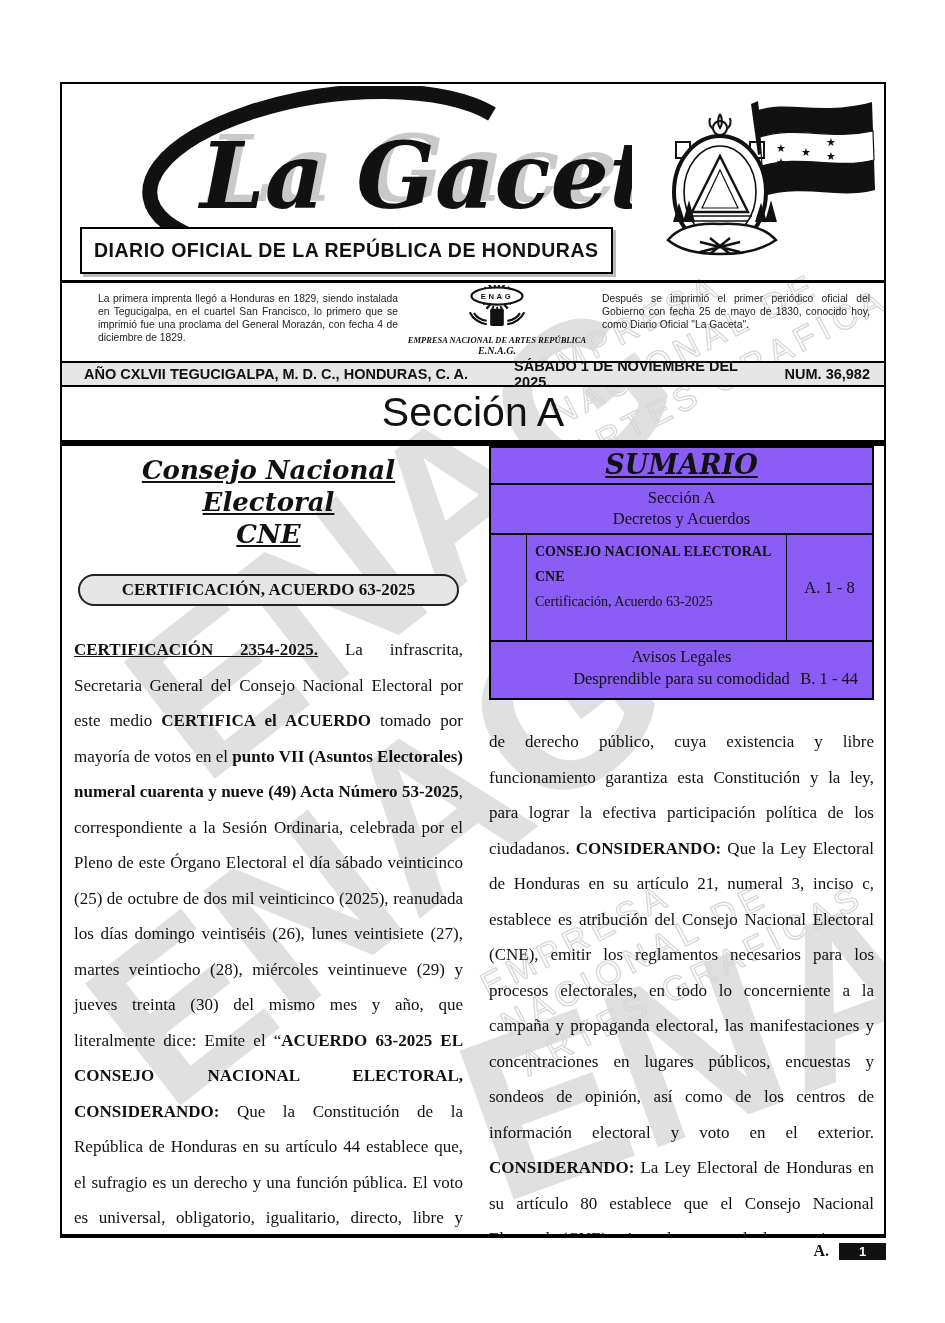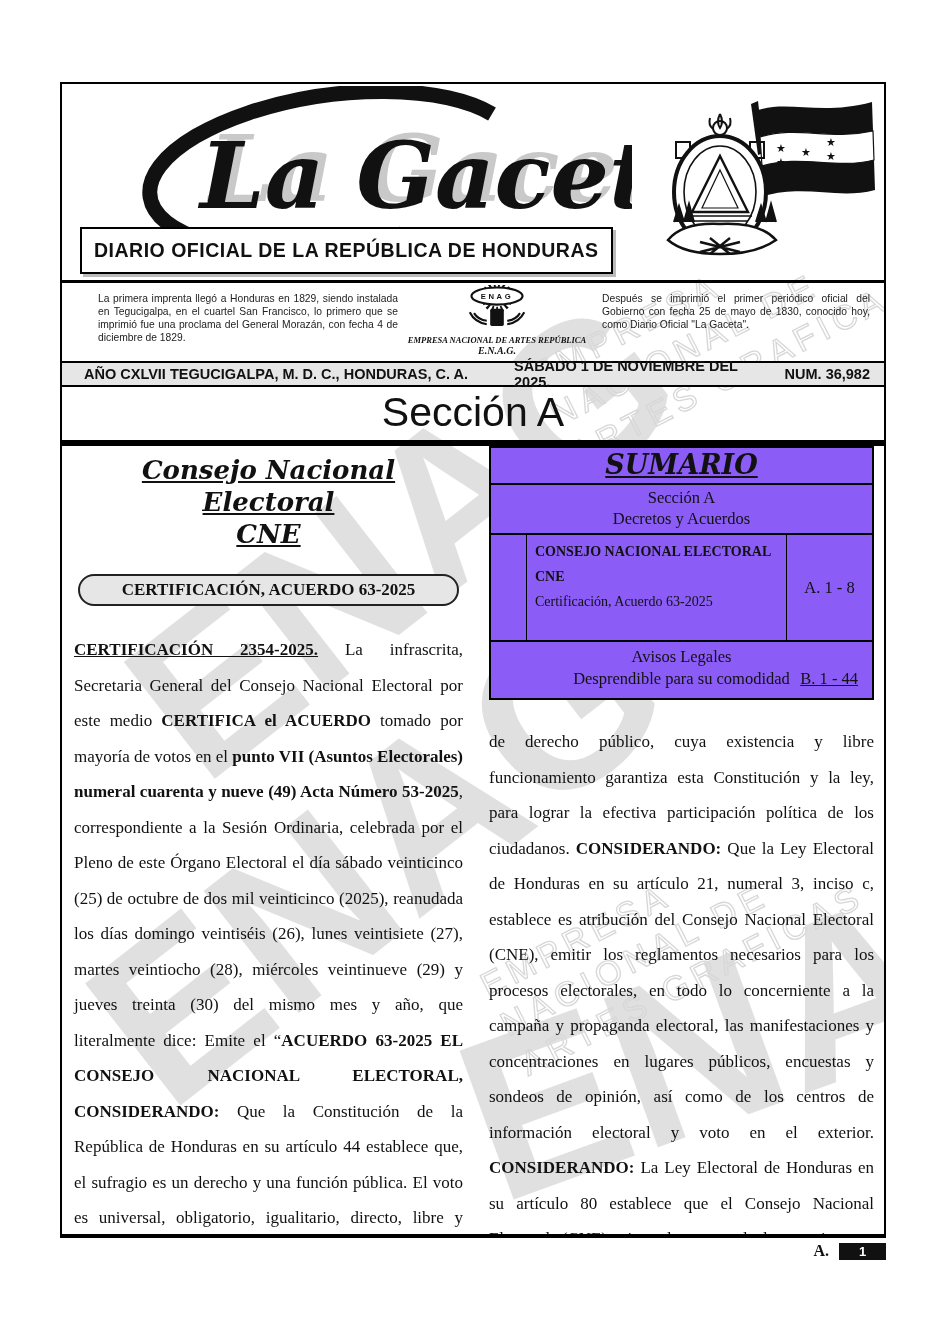--- a/index.html
+++ b/index.html
@@ -79,21 +79,21 @@
   .sumario-title span { text-decoration:underline; }
   .sumario-secA { text-align:center; font-size:16.5px; line-height:21px; padding:2px 0 4px 0;
                   border-bottom:2px solid #000; }
   .sumario-entry { display:grid; grid-template-columns:36px 1fr 86px; border-bottom:2px solid #000; }
   .sumario-entry .spacer { border-right:1.5px solid #000; }
   .sumario-entry .entry-main { padding:4px 6px 26px 8px; font-size:14px; line-height:25px; }
   .entry-org { font-weight:bold; }
   .sumario-entry .entry-pages { border-left:1.5px solid #000; display:flex; align-items:center;
                                 justify-content:center; font-size:16.5px; }
   .sumario-secB { position:relative; text-align:center; font-size:16.5px; line-height:22px; padding:4px 0 8px 0; }
-  .secB-pages { position:absolute; right:14px; top:26px;text-decoration:underline; }
+  .secB-pages { position:absolute; right:14px; top:26px; }
 
   
   .footer { position:absolute; left:60px; top:1242px; width:826px; display:flex;
             justify-content:flex-end; align-items:center; }
   .footer .flabel { font-weight:bold; font-size:16px; margin-right:10px; }
   .footer .page-num { background:#111; color:#fff; width:47px; height:17px; text-align:center;
                       font-family:"Liberation Sans", sans-serif; font-weight:bold; font-size:13px;
                       line-height:17px; }
 </style>
 </head>

